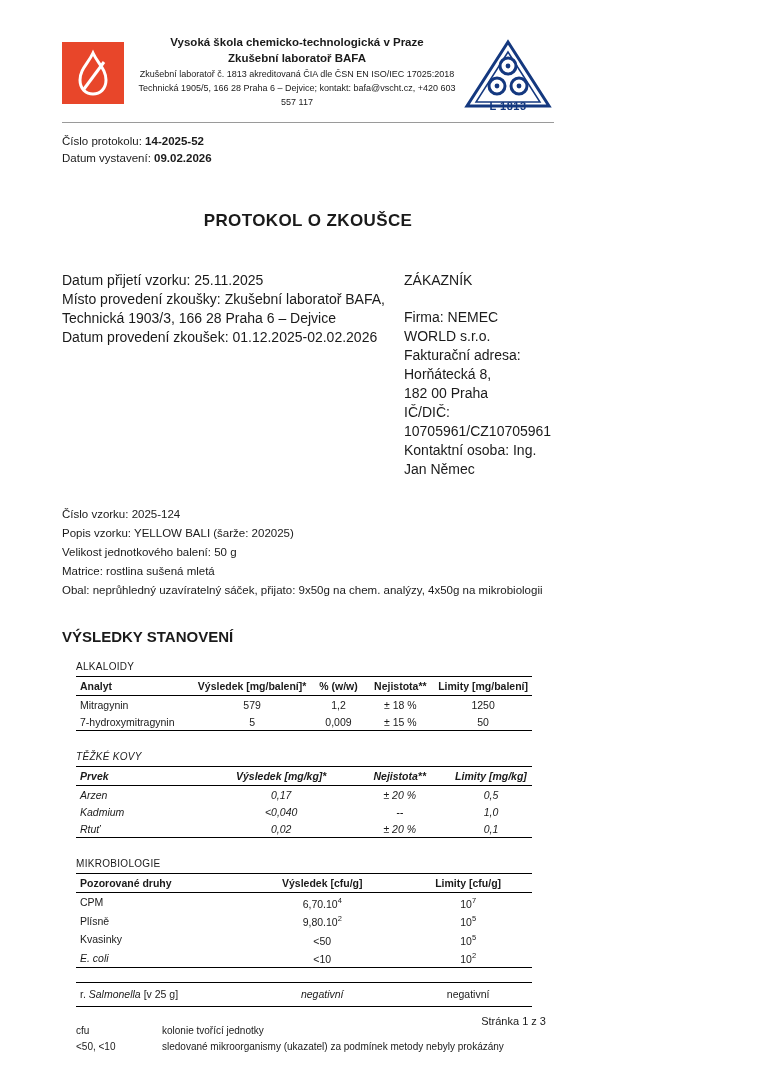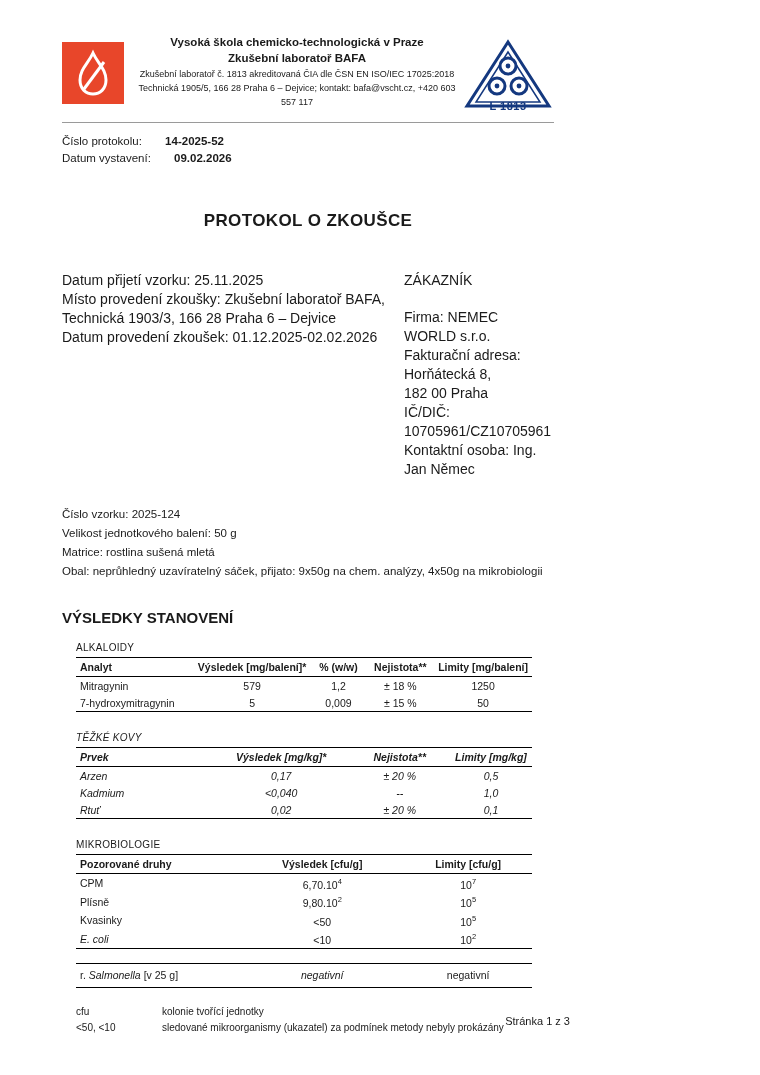--- a/index.html
+++ b/index.html
@@ -86,21 +86,21 @@
     border: 0;
     border-top: 1px solid #9a9a9a;
     margin: 10px 0 10px 0;
   }
 
   
   .meta {
     font-size: 11.5px;
     line-height: 17px;
   }
-  .meta b { font-weight: bold; margin-left: 20px; }
+  .meta b { font-weight: bold; }
 
   
   h1.doc-title {
     text-align: center;
     font-size: 17px;
     font-weight: bold;
     letter-spacing: 0.4px;
     margin: 44px 0 40px 0;
   }
 
@@ -183,21 +183,21 @@
     margin-top: 16px;
     margin-left: 14px;
     font-size: 10px;
     line-height: 16px;
   }
   .notes-row { display: flex; }
   .notes-key { width: 86px; flex: 0 0 86px; }
 
   .footer {
     position: absolute;
-    right: 46px;
+    right: 70px;
     bottom: 48px;
     font-size: 11px;
     text-align: center;
   }
 </style>
 </head>
 <body>
 
 <div class="page">
 
@@ -264,20 +264,21 @@
       <div>Firma: NEMEC WORLD s.r.o.</div>
       <div>Fakturační adresa: Horňátecká 8,</div>
       <div>182 00 Praha</div>
       <div>IČ/DIČ: 10705961/CZ10705961</div>
       <div>Kontaktní osoba: Ing. Jan Němec</div>
     </div>
   </div>
 
   <div class="sample-block">
     <div>Číslo vzorku: 2025-124</div>
+    <div>Popis vzorku: YELLOW BALI (šarže: 202025)</div>
     <div>Velikost jednotkového balení: 50 g</div>
     <div>Matrice: rostlina sušená mletá</div>
     <div>Obal: neprůhledný uzavíratelný sáček, přijato: 9x50g na chem. analýzy, 4x50g na mikrobiologii</div>
   </div>
 
   <h2 class="results-title">VÝSLEDKY STANOVENÍ</h2>
 
   <div class="section">
     <div class="section-label">ALKALOIDY</div>
     <table class="res">

